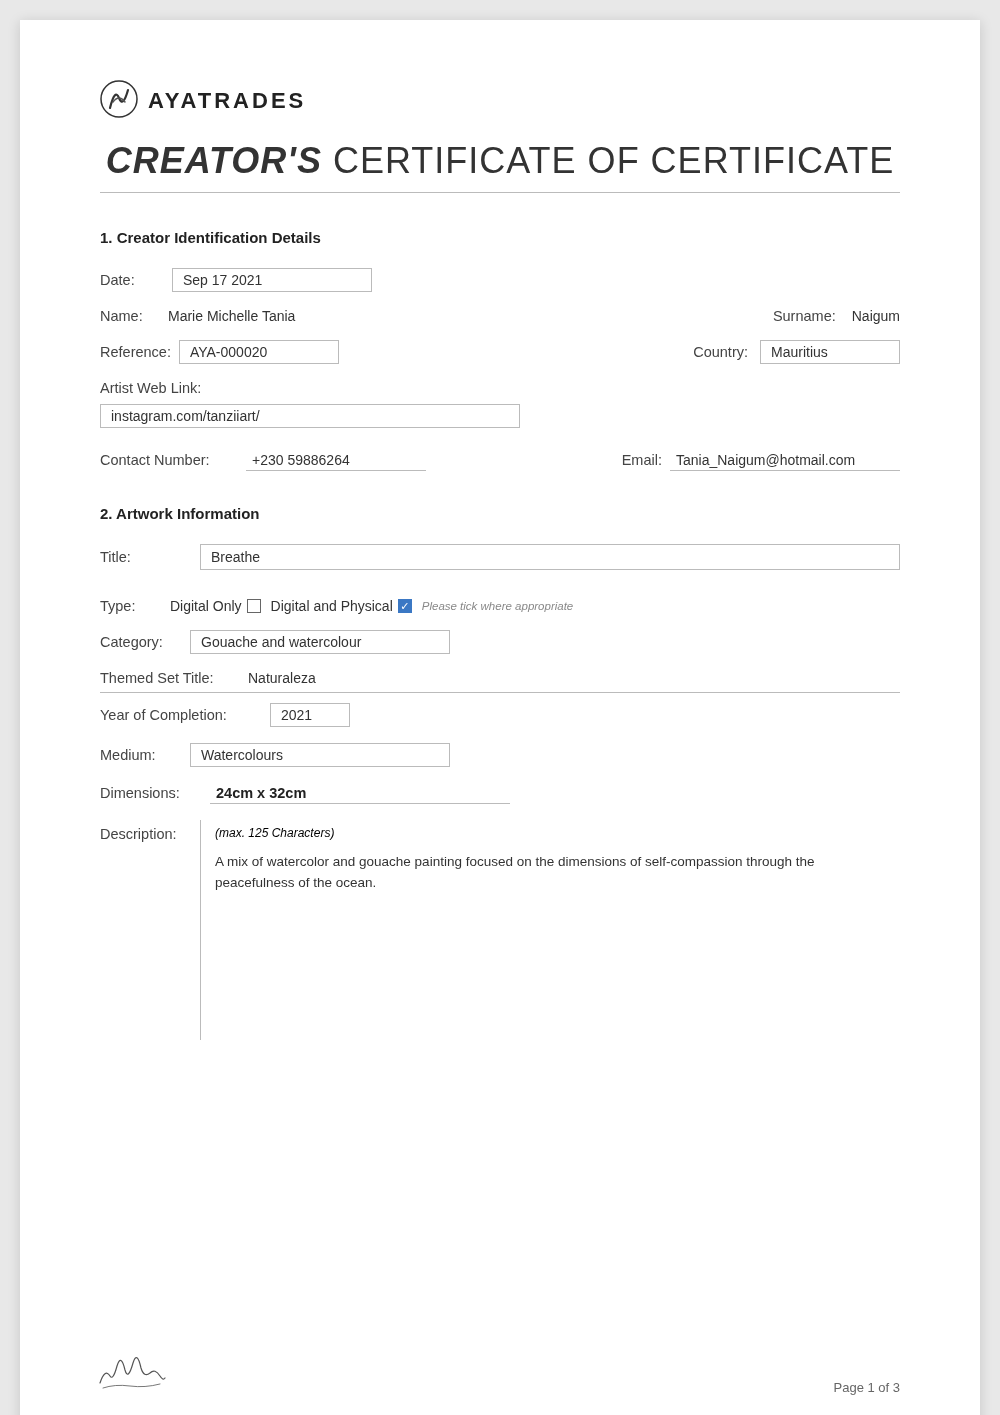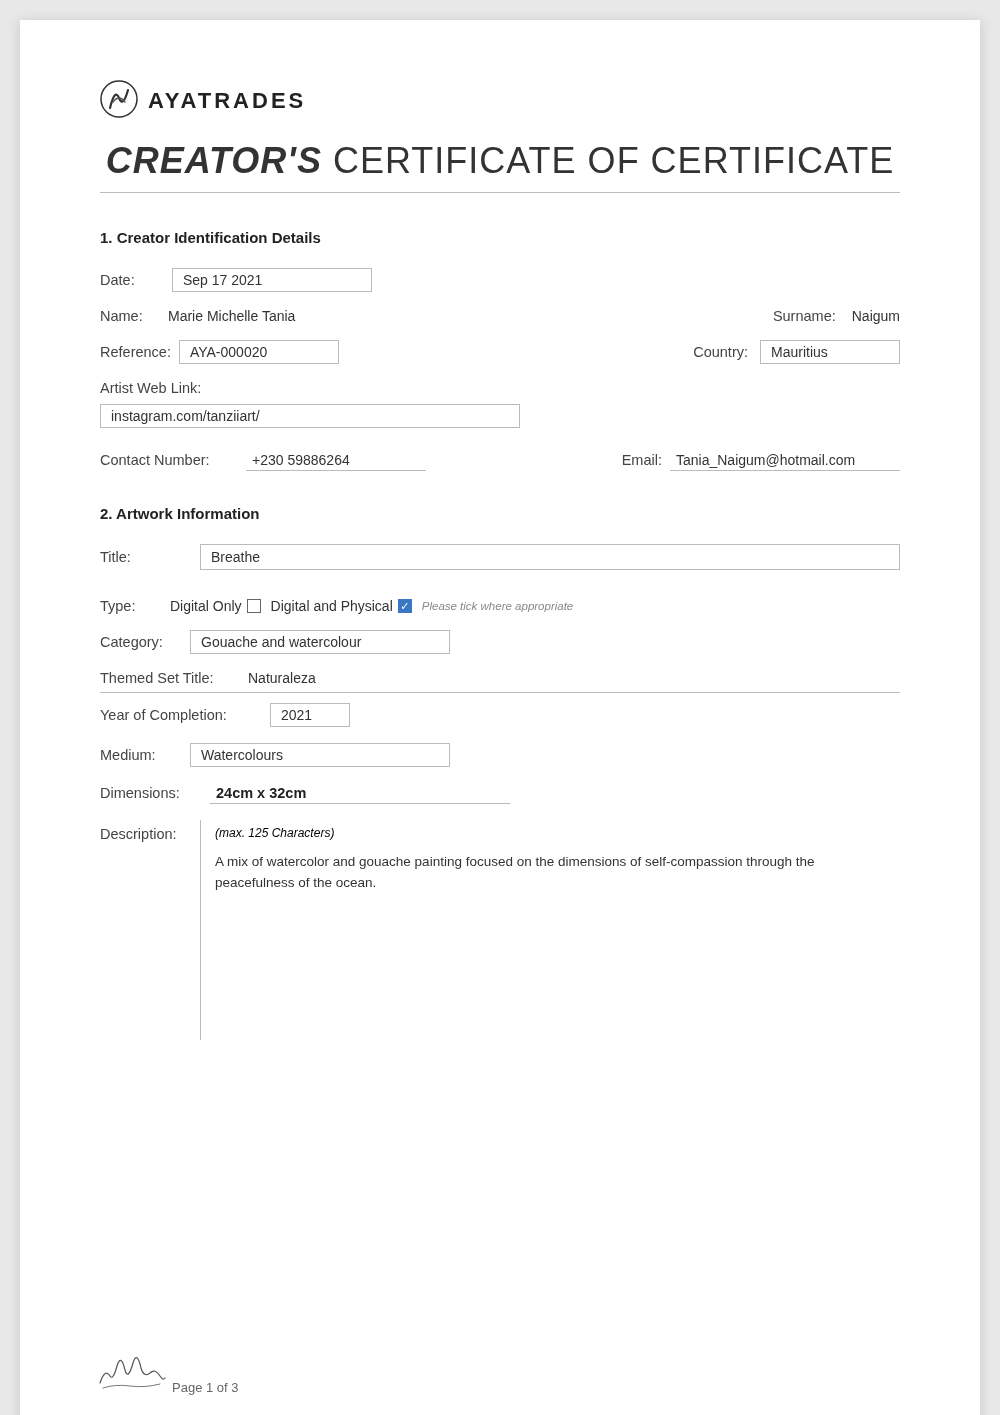--- a/index.html
+++ b/index.html
@@ -353,21 +353,21 @@
       line-height: 1.55;
     }
 
     
     .page-footer {
       position: absolute;
       bottom: 40px;
       left: 72px;
       right: 80px;
       display: flex;
-      justify-content: flex-start;
+      justify-content: space-between;
       align-items: flex-end;
     }
 
     .footer-signature {
       width: 80px;
       height: 50px;
       display: flex;
       align-items: center;
       justify-content: center;
     }

